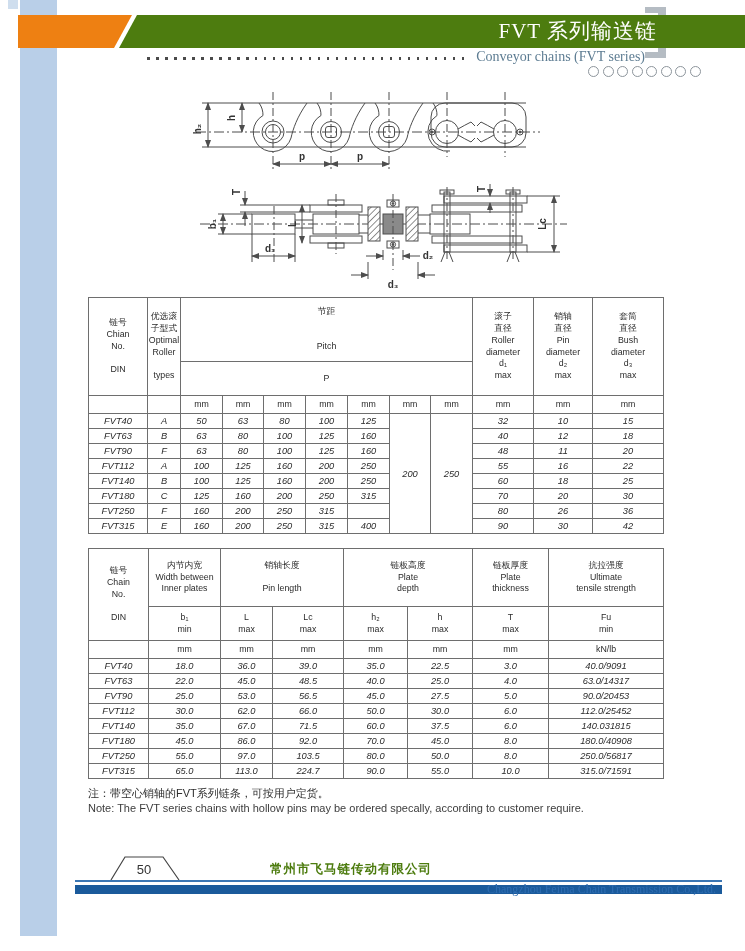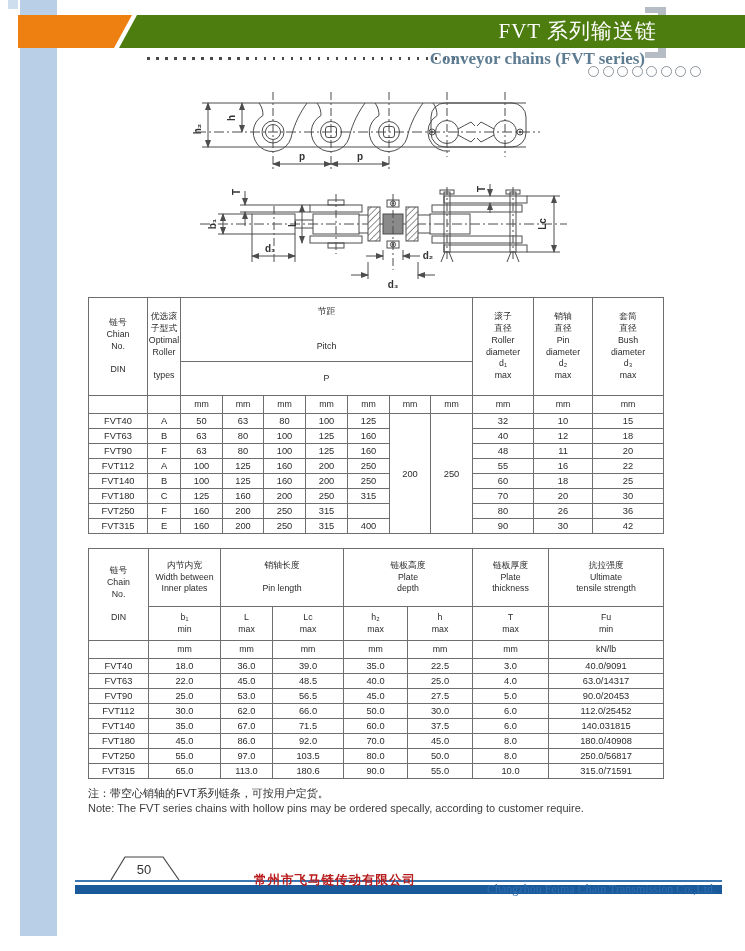--- a/index.html
+++ b/index.html
@@ -13,46 +13,46 @@
            border-top:6px solid #b5bcc3;border-right:8px solid #b5bcc3;border-bottom:6px solid #b5bcc3;z-index:1;}
   .banner-blue{position:absolute;left:119px;top:15px;width:626px;height:33px;background:#4d7c0f;z-index:2;
                clip-path:polygon(18px 0,100% 0,100% 100%,0 100%);}
   .banner-blue .title{display:block;line-height:33px;text-align:right;padding-right:88px;color:#ffffff;
                font-family:"Liberation Serif","DejaVu Serif",serif;font-size:21px;letter-spacing:1px;}
   .banner-orange{position:absolute;left:18px;top:15px;width:114px;height:33px;background:#ee8012;z-index:3;
                clip-path:polygon(0 0,100% 0,calc(100% - 18px) 100%,0 100%);}
   .banner-orange .logo{display:block;line-height:31px;text-align:center;padding-left:14px;color:#ffffff;
                font-family:"Liberation Serif","DejaVu Serif",serif;font-style:italic;font-weight:bold;font-size:20px;letter-spacing:3px;margin-top:40px;}
   .subtitle{position:absolute;right:100px;top:49px;color:#5d7c92;z-index:2;
-            font-family:"Liberation Serif","DejaVu Serif",serif;font-size:17px;font-weight:bold;}
+            font-family:"Liberation Serif","DejaVu Serif",serif;font-size:14px;}
   .dotted-divider{position:absolute;left:147px;top:57px;width:320px;height:2.6px;
             background:repeating-linear-gradient(to right,#4a4a4a 0 2.5px,transparent 2.5px 9px);}
   .circle-row{position:absolute;left:588px;top:66px;display:flex;gap:3.5px;}
   .circle-row span{width:11px;height:11px;border:1.8px solid #8d959c;border-radius:50%;box-sizing:border-box;background:#fff;}
   
   .drawing{position:absolute;}
   svg text{font-family:"Liberation Sans","DejaVu Sans",sans-serif;fill:#333;}
   
   table.spec{position:absolute;border-collapse:collapse;table-layout:fixed;width:575px;
              font-size:9px;color:#2b2b2b;background:#fff;}
   table.spec th,table.spec td{border:1px solid #6e6e6e;padding:0;text-align:center;vertical-align:middle;
              overflow:hidden;}
   table.spec{border:1.5px solid #555;}
   table.spec th{font-weight:normal;white-space:pre-line;line-height:1.35;font-size:8.8px;}
   table.spec td{font-size:9.3px;}
-  tr.r-group{height:64px;} tr.r-sym{height:34px;} tr.r-unit{height:18px;} tr.r-data{height:15px;}
+  tr.r-group{height:64px;} tr.r-sym{height:34px;} tr.r-unit{height:18px;} tr.r-data{height:15px;font-style:italic;}
   #table2 tr.r-group{height:58px;}
   
   .note-zh{position:absolute;left:88px;top:786px;font-size:11px;color:#2e2e2e;}
   .note-en{position:absolute;left:88px;top:802px;font-size:11px;color:#3d3d3d;}
   
   .page-num-box{position:absolute;left:110px;top:856px;width:70px;height:25px;}
   .foot-line-thin{position:absolute;left:75px;top:880px;width:647px;height:2px;background:#3b76b3;}
   .foot-line-thick{position:absolute;left:75px;top:885px;width:647px;height:9px;background:#1a5a9b;}
-  .company-zh{position:absolute;left:254px;top:861px;font-size:12.5px;font-weight:bold;color:#b91c1c;letter-spacing:1px;margin-top:11px;}
+  .company-zh{position:absolute;left:270px;top:861px;font-size:12.5px;font-weight:bold;color:#4d7c0f;letter-spacing:1px;}
   .company-en{position:absolute;left:487px;top:862px;font-size:12px;color:#2e6db2;
               font-family:"Liberation Serif","DejaVu Serif",serif;margin-top:20px;}
 </style>
 </head>
 <body>
 
 <div class="page">
 
   <div class="side-chip"></div>
   <div class="side-bar"></div>
@@ -515,21 +515,21 @@
           <td>103.5</td>
           <td>80.0</td>
           <td>50.0</td>
           <td>8.0</td>
           <td>250.0/56817</td>
         </tr>
         <tr class="r-data">
           <td>FVT315</td>
           <td>65.0</td>
           <td>113.0</td>
-          <td>180.6</td>
+          <td>224.7</td>
           <td>90.0</td>
           <td>55.0</td>
           <td>10.0</td>
           <td>315.0/71591</td>
         </tr>
       </tbody>
   </table>
 
   <div class="note-zh">注：带空心销轴的FVT系列链条，可按用户定货。</div>
   <div class="note-en">Note:  The FVT series chains with hollow pins may be ordered specally, according to customer require.</div>

